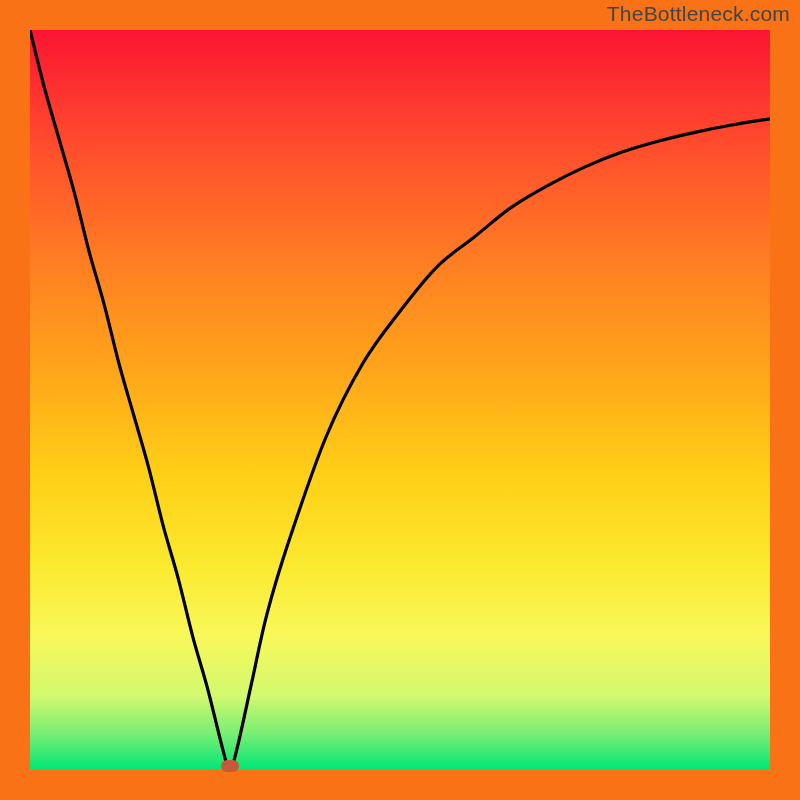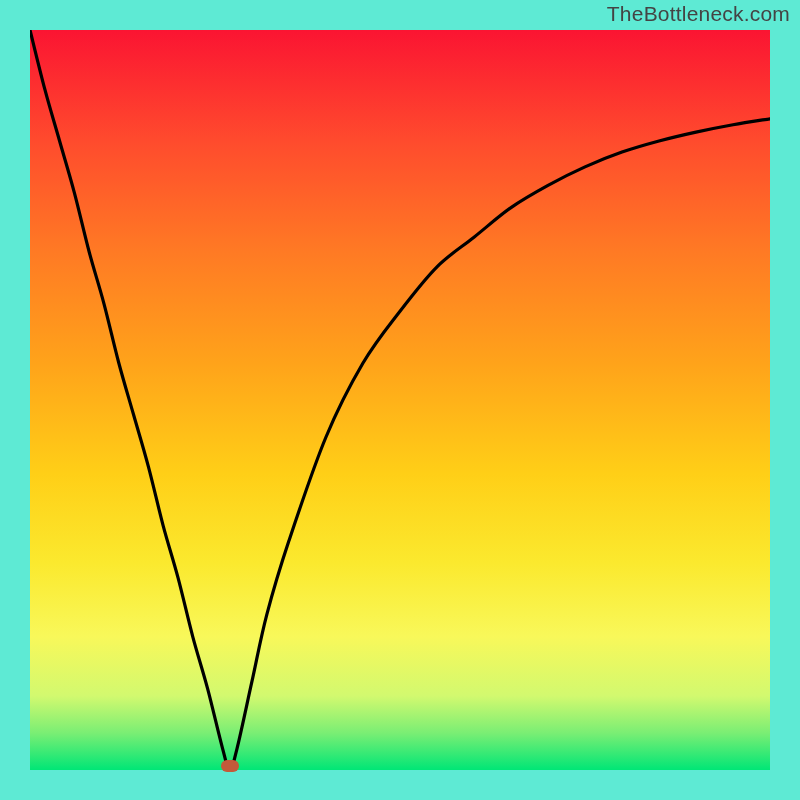--- a/index.html
+++ b/index.html
@@ -8,21 +8,21 @@
     width: 800px;
     height: 800px;
     overflow: hidden;
     background: #000;
     font-family: Arial, Helvetica, sans-serif;
   }
   .frame {
     position: relative;
     width: 800px;
     height: 800px;
-    background: #5eead4;
+    background: #f97316;
   }
   .watermark {
     position: absolute;
     top: 2px;
     right: 10px;
     color: #444;
     font-size: 21px;
     font-weight: 500;
     letter-spacing: 0.2px;
     z-index: 5;

